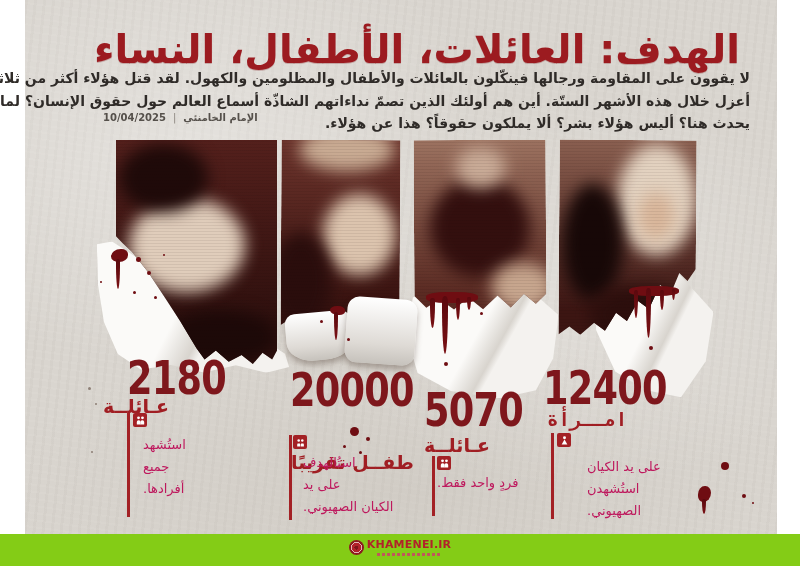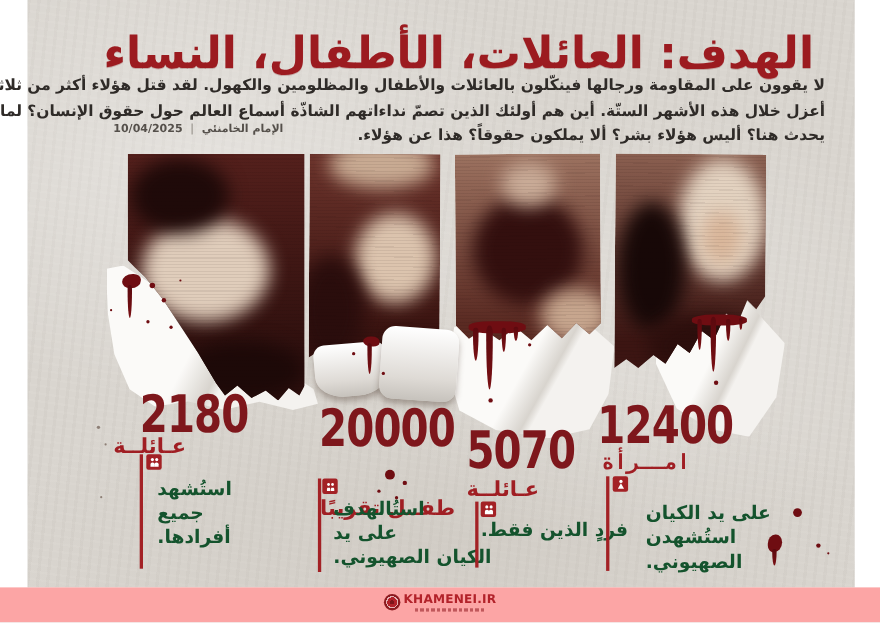--- a/index.html
+++ b/index.html
@@ -57,25 +57,25 @@
   .graydot{position:absolute;background:#7a6a60;border-radius:50%;opacity:.8;}
   
   .stat{position:absolute;direction:rtl;}
   .num{position:absolute;font-weight:bold;color:#7e171c;font-size:47px;line-height:40px;
        letter-spacing:-1px;transform:scaleX(.78);transform-origin:left top;direction:ltr;}
   .unit{position:absolute;font-weight:bold;color:#a01e23;font-size:19px;line-height:20px;white-space:nowrap;}
   .flag{position:absolute;width:14px;height:14px;background:#a32125;border-radius:2px;
         display:flex;align-items:center;justify-content:center;}
   .flag svg{width:11px;height:11px;fill:#ffffff;}
   .pole{position:absolute;width:3px;background:#a32125;}
-  .desc{position:absolute;font-size:17px;font-weight:bold;color:#14532d;line-height:22px;
+  .desc{position:absolute;font-size:13px;font-weight:normal;color:#be185d;line-height:22px;
         direction:rtl;text-align:left;white-space:nowrap;}
   .desc span{display:block;}
   
-  .footer{position:absolute;left:0;top:534px;width:800px;height:32px;background:#fca5a5;
+  .footer{position:absolute;left:0;top:534px;width:800px;height:32px;background:#84cc16;
           display:flex;justify-content:center;align-items:flex-start;padding-top:5px;box-sizing:border-box;}
   .logo{display:flex;align-items:flex-start;gap:3px;}
   .gear{width:15px;height:15px;border-radius:50%;margin-top:1px;
         background:radial-gradient(circle at 50% 50%, #7d151a 0 2px, #b2222a 2px 4.5px, #e3b2b4 4.5px 5.5px, #8c1a1f 5.5px 7.5px);}
   .logo-col{display:flex;flex-direction:column;align-items:center;}
   .logo-text{font-size:11px;font-weight:bold;color:#b2222a;letter-spacing:.2px;line-height:12px;}
   .tagline{width:64px;height:3px;margin-top:2px;
            background:repeating-linear-gradient(90deg,#c0575b 0 3px,rgba(0,0,0,0) 3px 5px);}
 </style>
 </head>
@@ -218,21 +218,21 @@
     <span class="flag" style="left:15px;top:66px;">
       <svg viewBox="0 0 14 14">
           <circle cx="4.5" cy="3.6" r="1.8"></circle>
           <circle cx="9.5" cy="3.6" r="1.8"></circle>
           <path d="M2.3 12V9a2.2 2.2 0 0 1 2.2-2.2h.4A2.2 2.2 0 0 1 7.1 9v3z"></path>
           <path d="M6.9 12V9a2.2 2.2 0 0 1 2.2-2.2h.4A2.2 2.2 0 0 1 11.7 9v3z"></path>
         </svg>
     </span>
     <span class="pole" style="left:10px;top:66px;height:60px;"></span>
     <div class="desc" style="left:15px;top:82px;line-height:21px;">
-      <span>فردٍ الذين فقط.</span>
+      <span>فردٍ واحد فقط.</span>
     </div>
   </div>
 
   <div class="stat" style="left:541px;top:368px;width:135px;height:155px;">
     <div class="num" style="left:2px;top:0;">12400</div>
     <div class="unit" style="left:6px;top:43px;font-family:Liberation Mono, monospace;">امــرأة</div>
     <span class="flag" style="left:16px;top:65px;">
       <svg viewBox="0 0 14 14">
           <circle cx="7" cy="3.4" r="1.9"></circle>
           <path d="M7 5.6 L10.6 12 H3.4 Z"></path>

